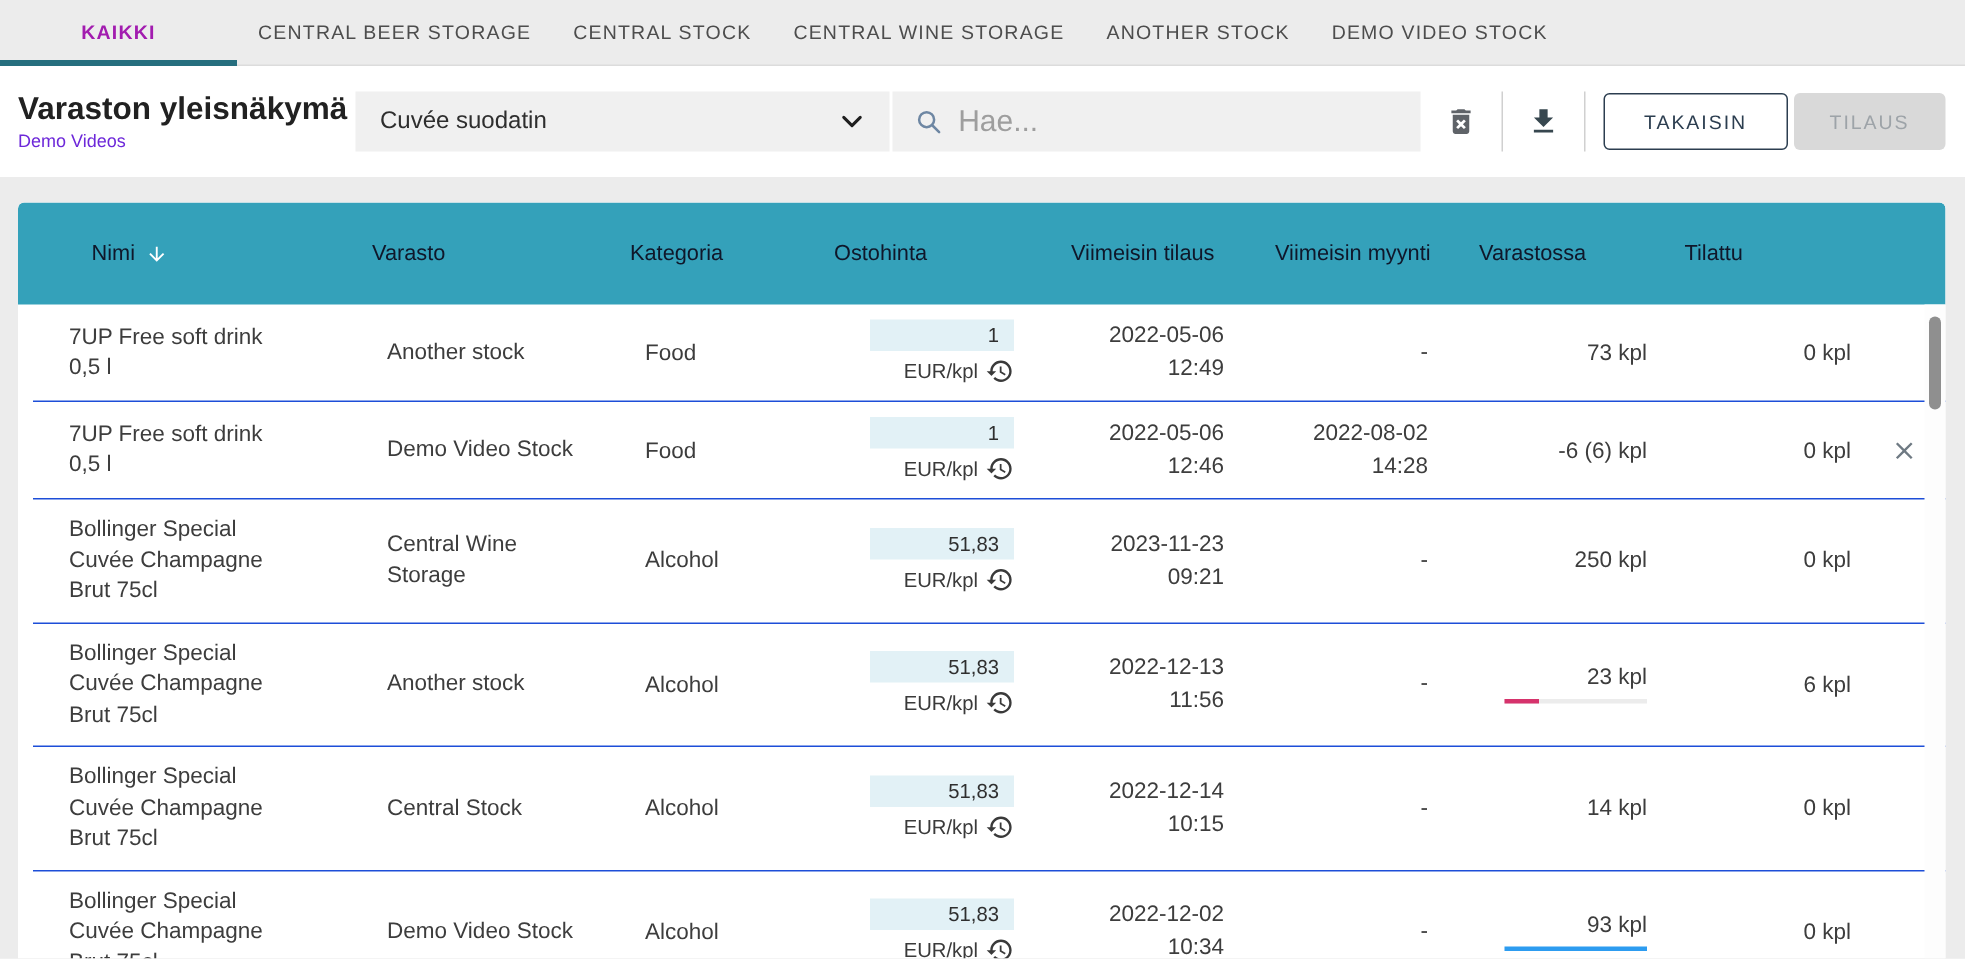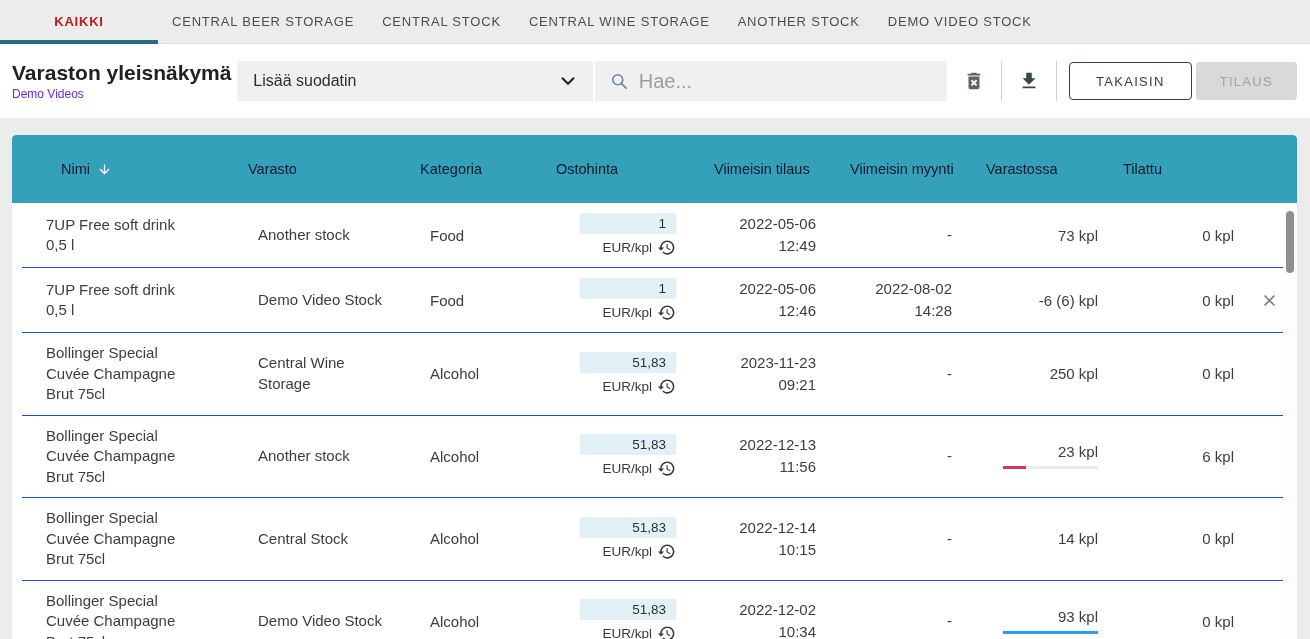--- a/index.html
+++ b/index.html
@@ -6,21 +6,21 @@
   html,body { width:1310px; height:639px; overflow:hidden; background:#ececec;
     font-family:"Liberation Sans", sans-serif; color:#3d3d3d; }
 
   
   .tabbar { height:44px; background:#ececec; display:flex; align-items:stretch;
     border-bottom:1px solid #dcdcdc; }
   .tab { display:flex; align-items:center; justify-content:center; padding:0 14px;
     font-size:13px; letter-spacing:.8px; color:#4d4d4d; cursor:pointer; position:relative;
     white-space:nowrap; }
   .tab:first-child { width:158px; padding:0; }
-  .tab.active { color:#b91c1c; font-weight:bold; }
+  .tab.active { color:#a21caf; font-weight:bold; }
   .tab.active::after { content:""; position:absolute; left:0; right:0; bottom:-1px;
     height:4px; background:#266e7e; }
 
   
   .toolbar { height:74px; background:#ffffff; display:flex; align-items:center;
     padding:0 13px 0 12px; }
   .titleblock { width:234px; }
   .title { font-size:21px; font-weight:bold; color:#212121; line-height:24px; }
   .subtitle { font-size:12px; color:#6d28d9; margin-top:2px; }
   .filter { width:368px; height:40px; background:#f0f0f0; display:flex; align-items:center;
@@ -102,21 +102,21 @@
   </div>
   </div>
 
 <div class="toolbar">
   <div class="titleblock">
     <div class="title">Varaston yleisnäkymä</div>
     <div class="subtitle">Demo Videos</div>
   </div>
 
   <div class="filter">
-    <span>Lisää suodatin</span>
+    <span>Cuvée suodatin</span>
     <span style="display:flex;">
       <svg viewBox="0 0 24 24" width="22" height="22" fill="none" stroke="#1f1f1f" stroke-width="2.2" stroke-linecap="round" stroke-linejoin="round">
           <path d="M6 9l6 6 6-6"></path>
         </svg>
     </span>
   </div>
 
   <div class="search">
     <span style="display:flex;">
       <svg viewBox="0 0 24 24" width="20" height="20" fill="none" stroke="#6e87a3" stroke-width="2" stroke-linecap="round">

